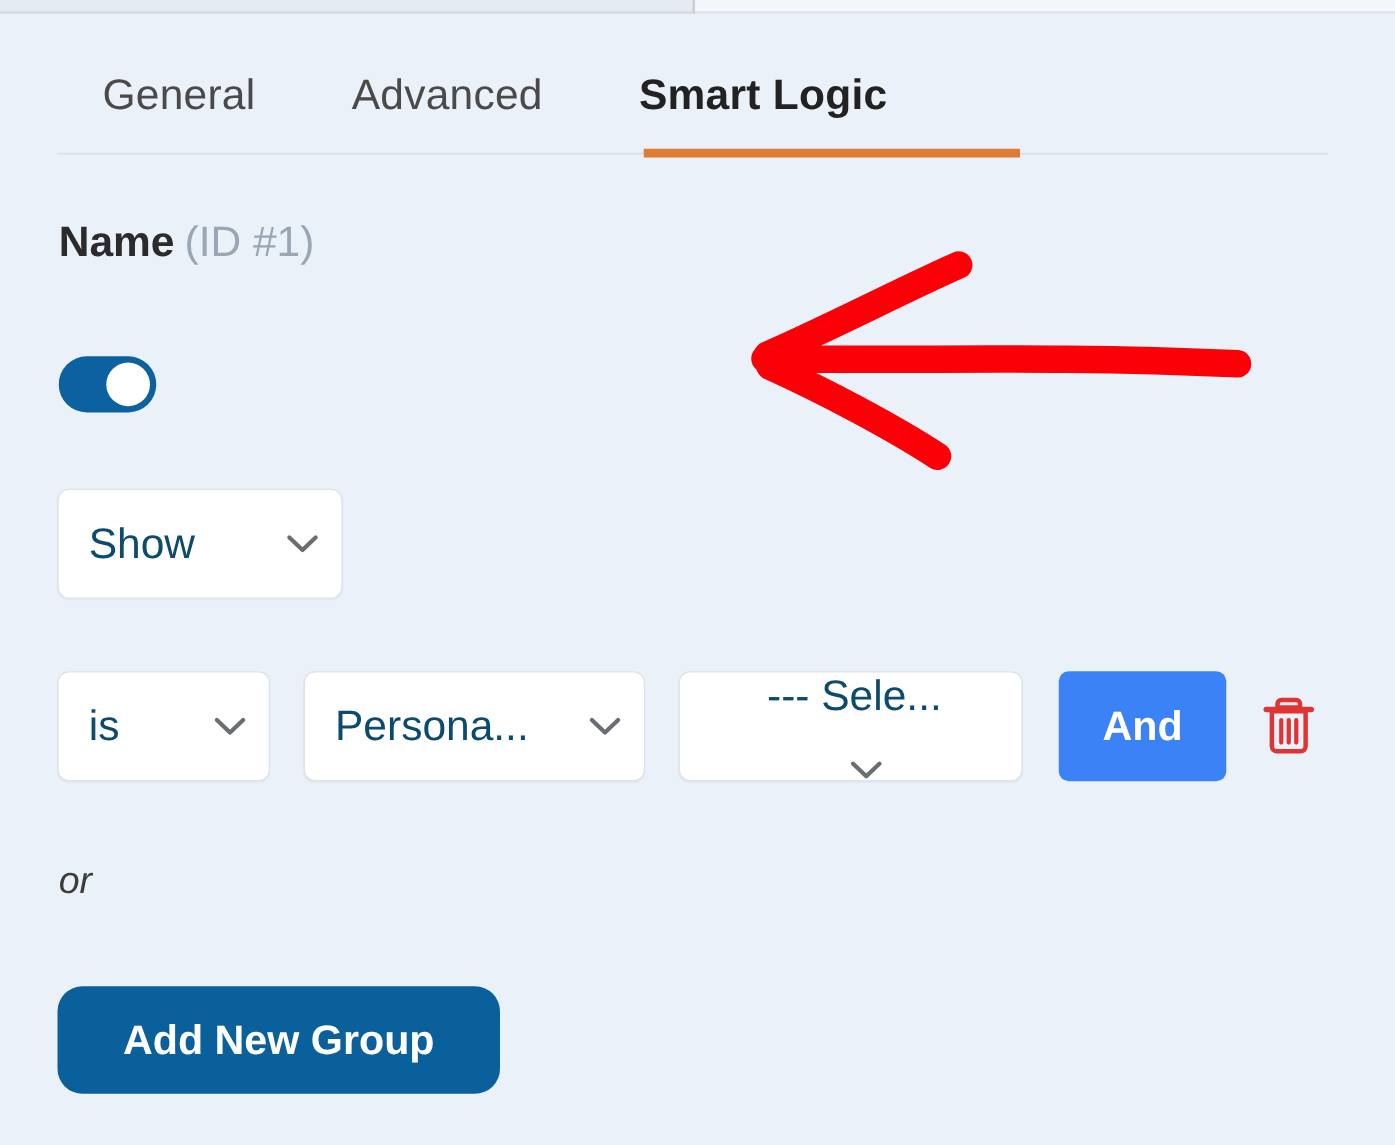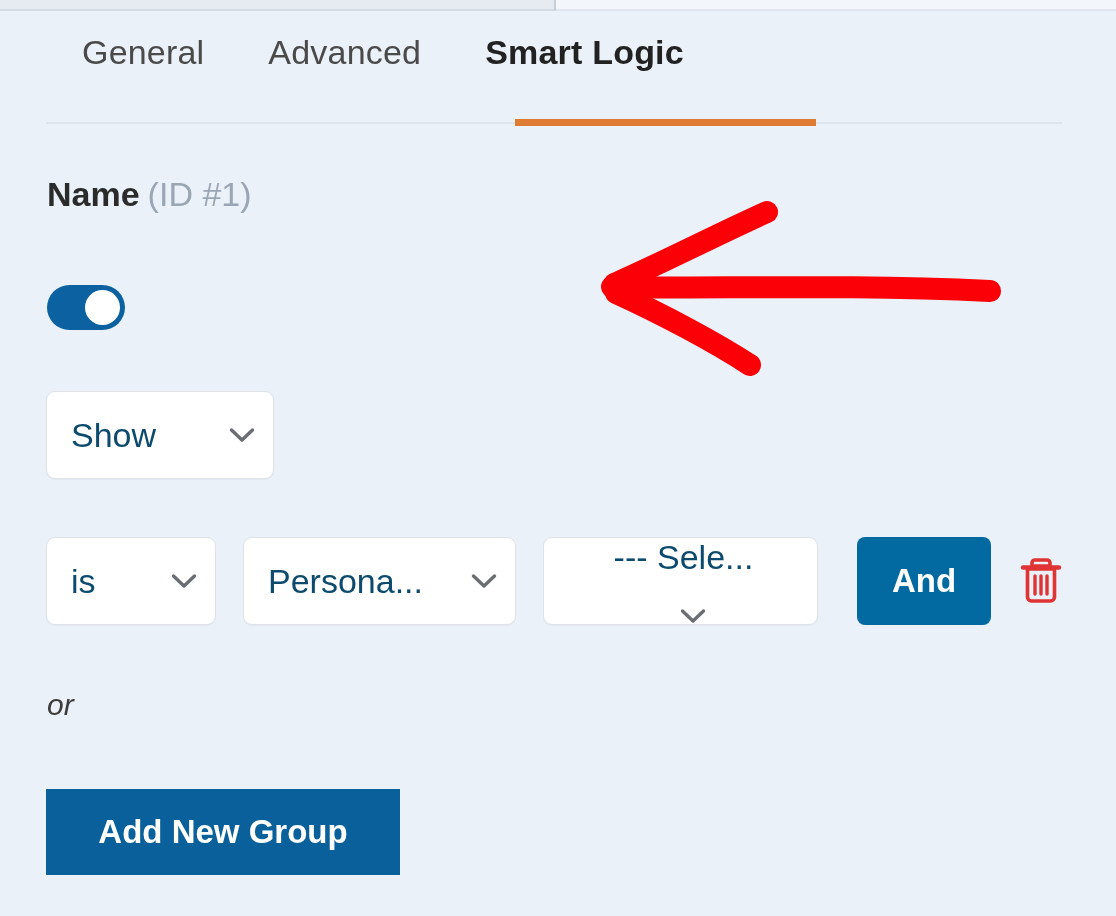--- a/index.html
+++ b/index.html
@@ -53,24 +53,24 @@
   .tabs-wrap {
     position: absolute;
     top: 12px;
     left: 0;
     width: 1116px;
     height: 110px;
   }
   .tabs-row {
     position: absolute;
     left: 46px;
-    top: 16px;
+    top: 40px;
     display: flex;
     align-items: flex-end;
-    gap: 0px;
+    gap: 13px;
   }
   .tab {
     font-size: 34px;
     letter-spacing: 0.2px;
     color: #4a4a4a;
     padding: 0 32px;
     line-height: 48px;
     white-space: nowrap;
     cursor: pointer;
   }
@@ -197,32 +197,31 @@
     left: 46px;
     top: 537px;
     display: flex;
     align-items: center;
   }
   .select-field { width: 273px; margin-right: 27px; }
   .select-operator { width: 170px; margin-right: 27px; }
   .select-value { width: 275px; margin-right: 29px; flex-direction: column; }
 
   .and-button {
-    background: #0369a1;
+    background: #3b82f6;
     color: #ffffff;
     border: none;
     border-radius: 8px;
     width: 134px;
     height: 88px;
     font-size: 33px;
     font-weight: 700;
     font-family: "Liberation Sans", sans-serif;
     cursor: pointer;
     margin-right: 28px;
-    margin-left: 10px;
   }
   .trash-btn {
     width: 44px;
     height: 52px;
     background: transparent;
     border: none;
     padding: 0;
     cursor: pointer;
     display: flex;
     align-items: center;
@@ -240,21 +239,21 @@
   }
   .add-group-button {
     position: absolute;
     left: 46px;
     top: 789px;
     width: 354px;
     height: 86px;
     background: #0a609b;
     color: #ffffff;
     border: none;
-    border-radius: 0;
+    border-radius: 20px;
     font-size: 33px;
     font-weight: 700;
     font-family: "Liberation Sans", sans-serif;
     cursor: pointer;
   }
 
   
   .annotation-arrow {
     position: absolute;
     left: 590px;

